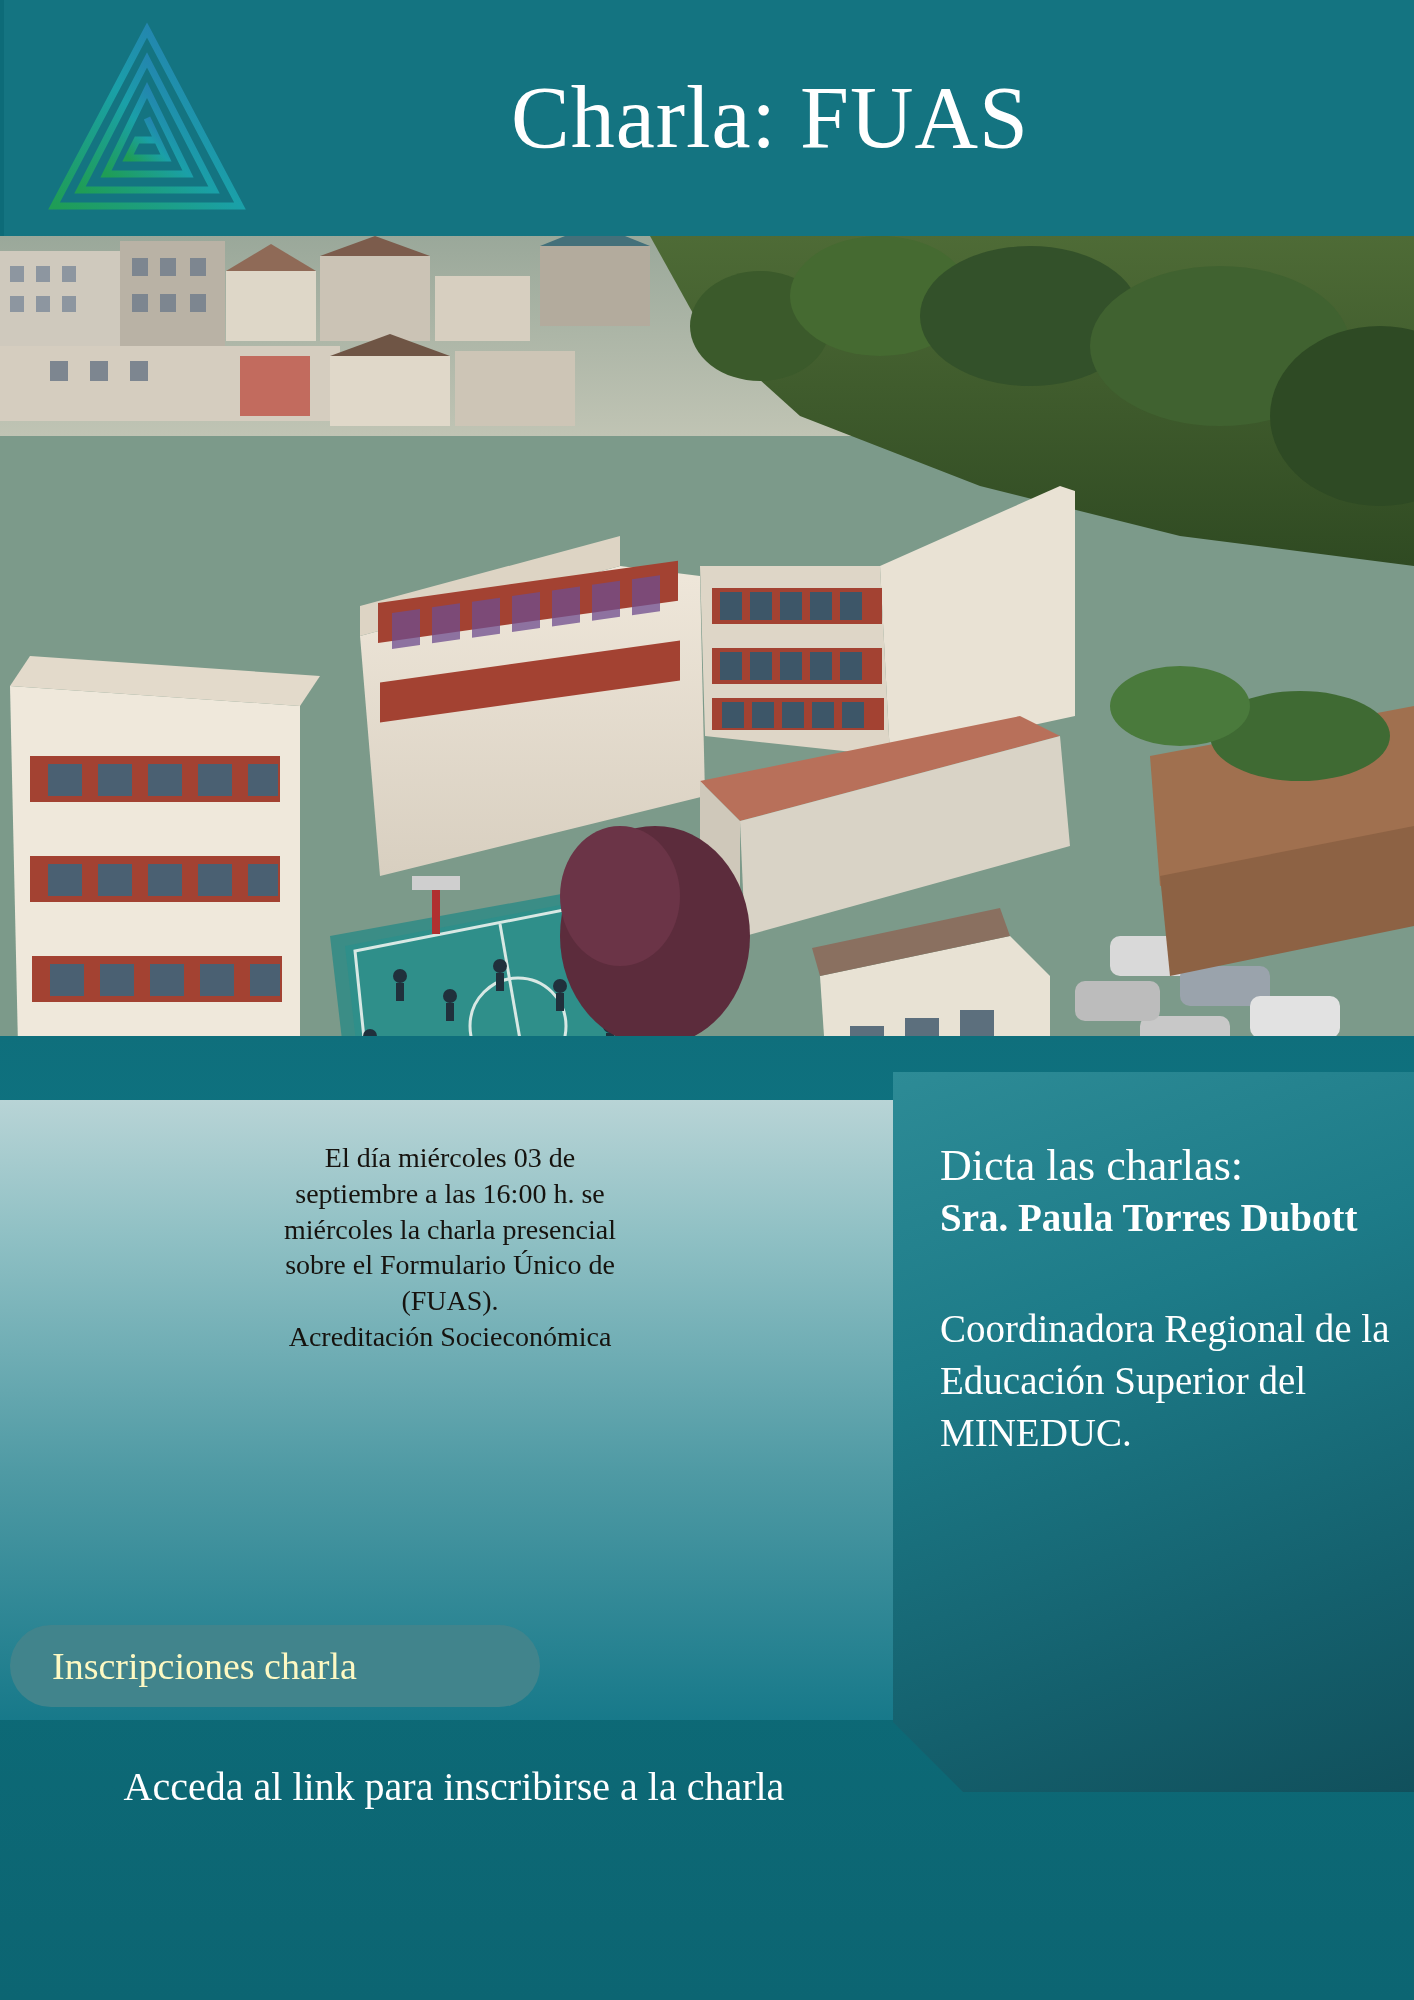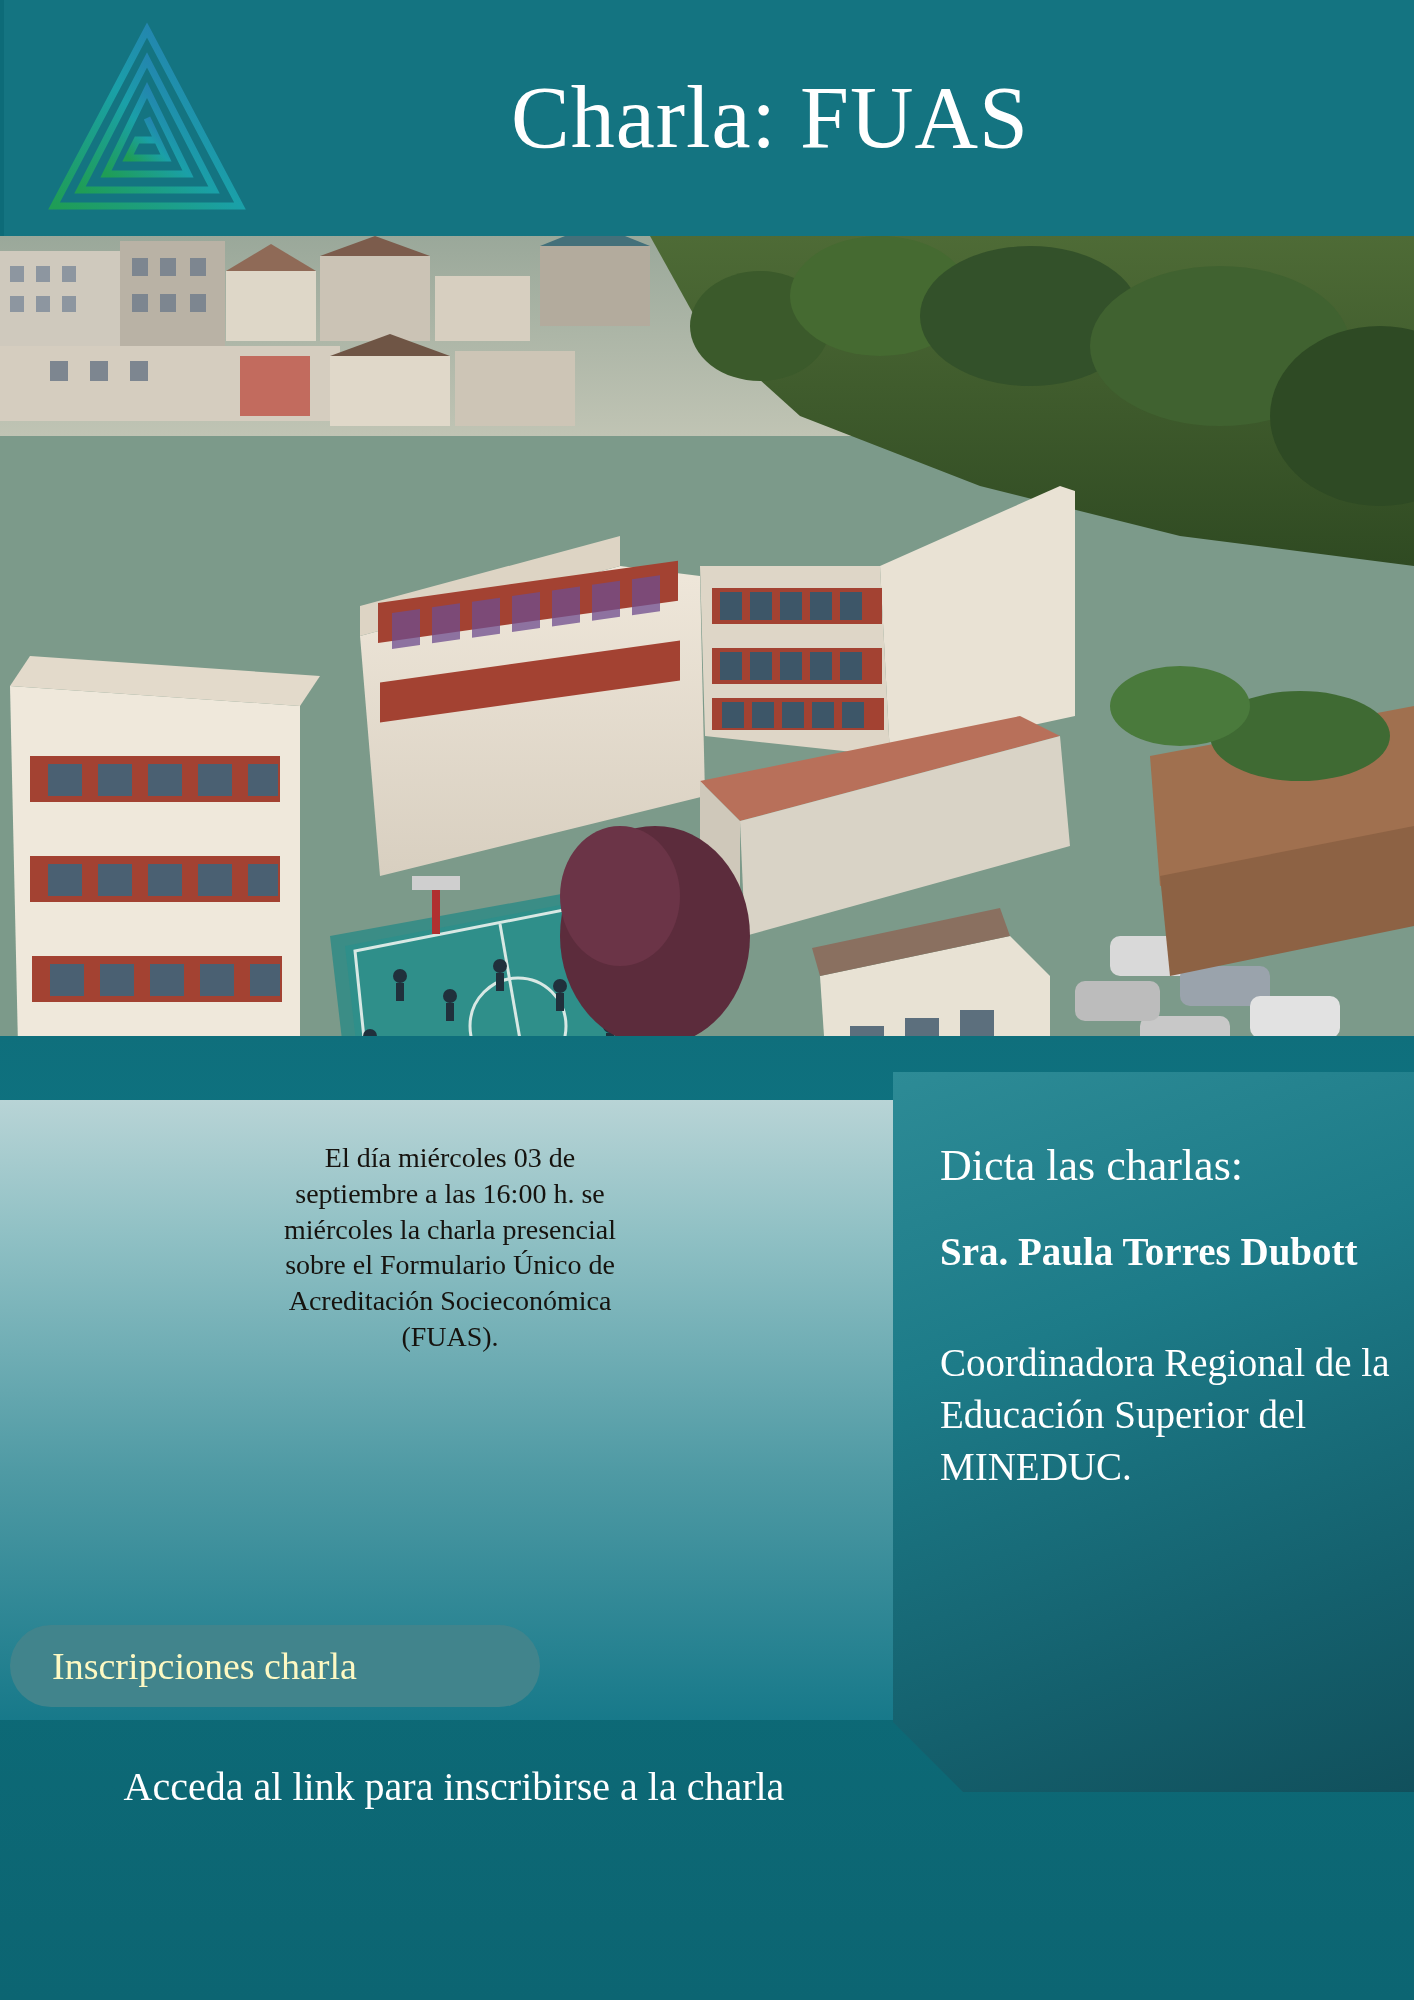--- a/index.html
+++ b/index.html
@@ -139,21 +139,20 @@
     position: absolute;
     left: 940px;
     top: 1140px;
     width: 450px;
     color: #ffffff;
     font-family: "Liberation Serif", serif;
   }
   .right-heading {
     font-size: 44px;
     line-height: 1.2;
-    margin-bottom: 34px;
   }
   .right-speaker {
     font-size: 39px;
     line-height: 1.3;
     margin-bottom: 60px;
     font-weight: bold;
   }
   .right-role {
     font-size: 39px;
     line-height: 1.33;
@@ -388,22 +387,22 @@
 
 <div class="left-panel"></div>
 
 <div class="left-text">
   <div>El día miércoles 03 de</div>
   <div>septiembre a las 16:00 h. se</div>
   <div>
     <span>miércoles la</span><span class="underlined"> charla presencial</span>
   </div>
   <div>sobre el Formulario Único de</div>
+  <div>(FUAS).</div>
   <div>Acreditación Socieconómica</div>
-  <div>(FUAS).</div>
 </div>
 
 <button class="cta-button">Inscripciones charla</button>
 
 <div class="bottom-caption">Acceda al link para inscribirse a la charla</div>
 
 <div class="right-panel"></div>
 <div class="right-inner">
   <div class="right-heading">Dicta las charlas:</div>
   <div class="right-speaker">Sra. Paula Torres Dubott</div>

